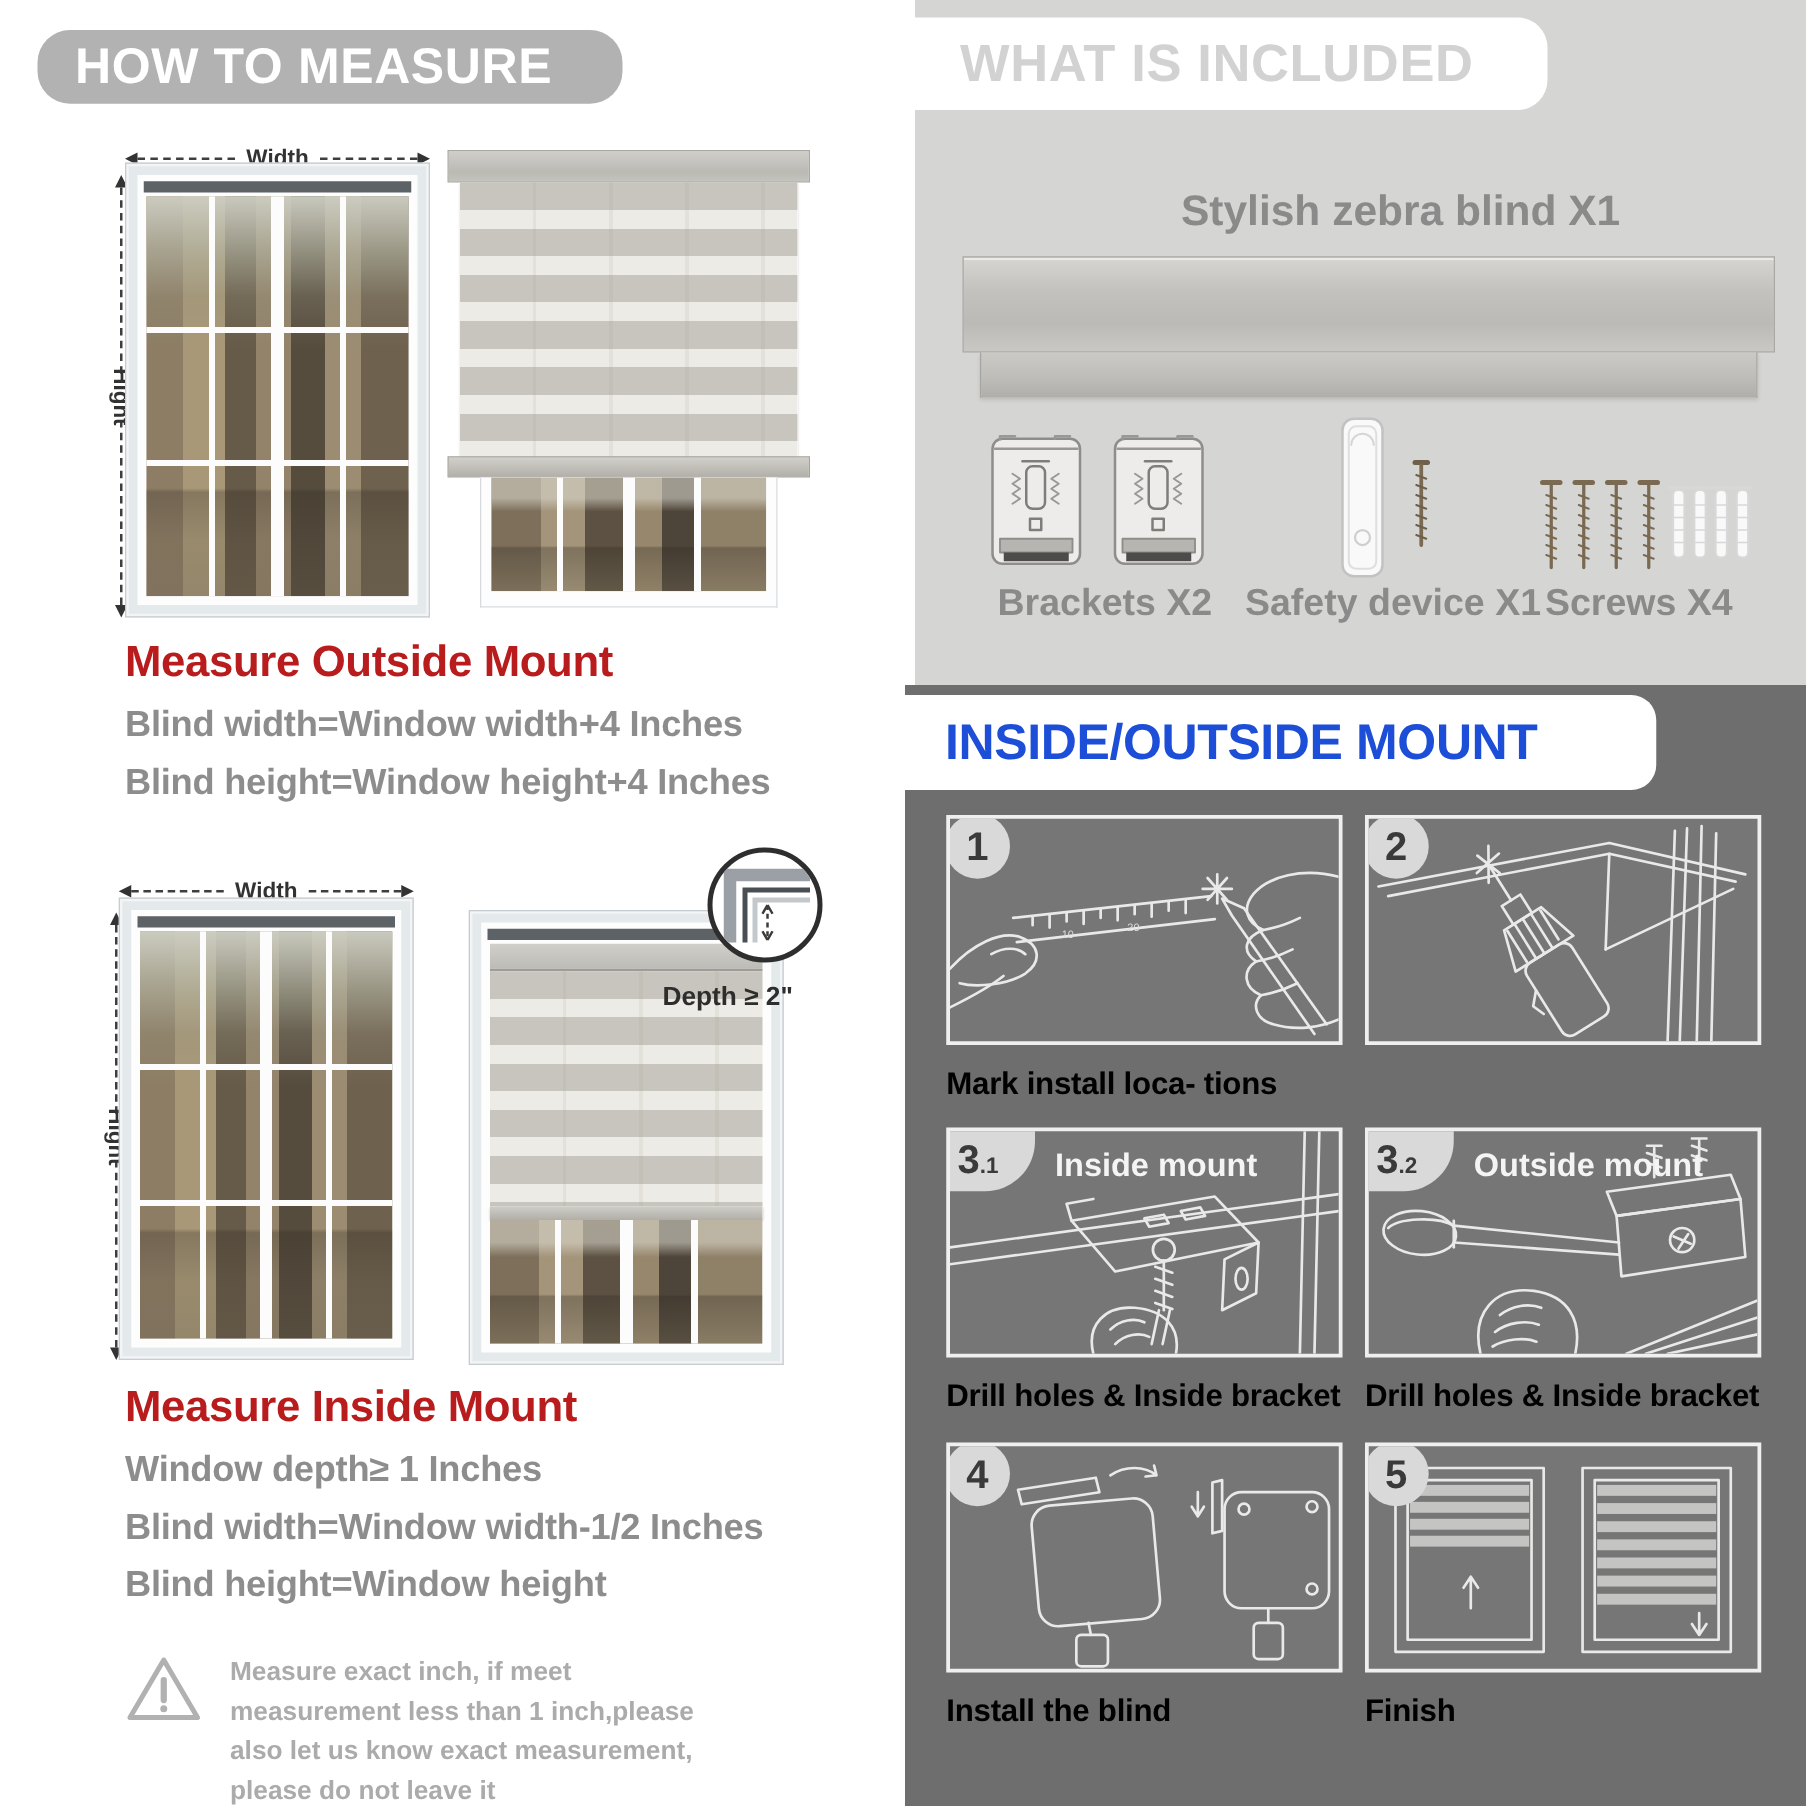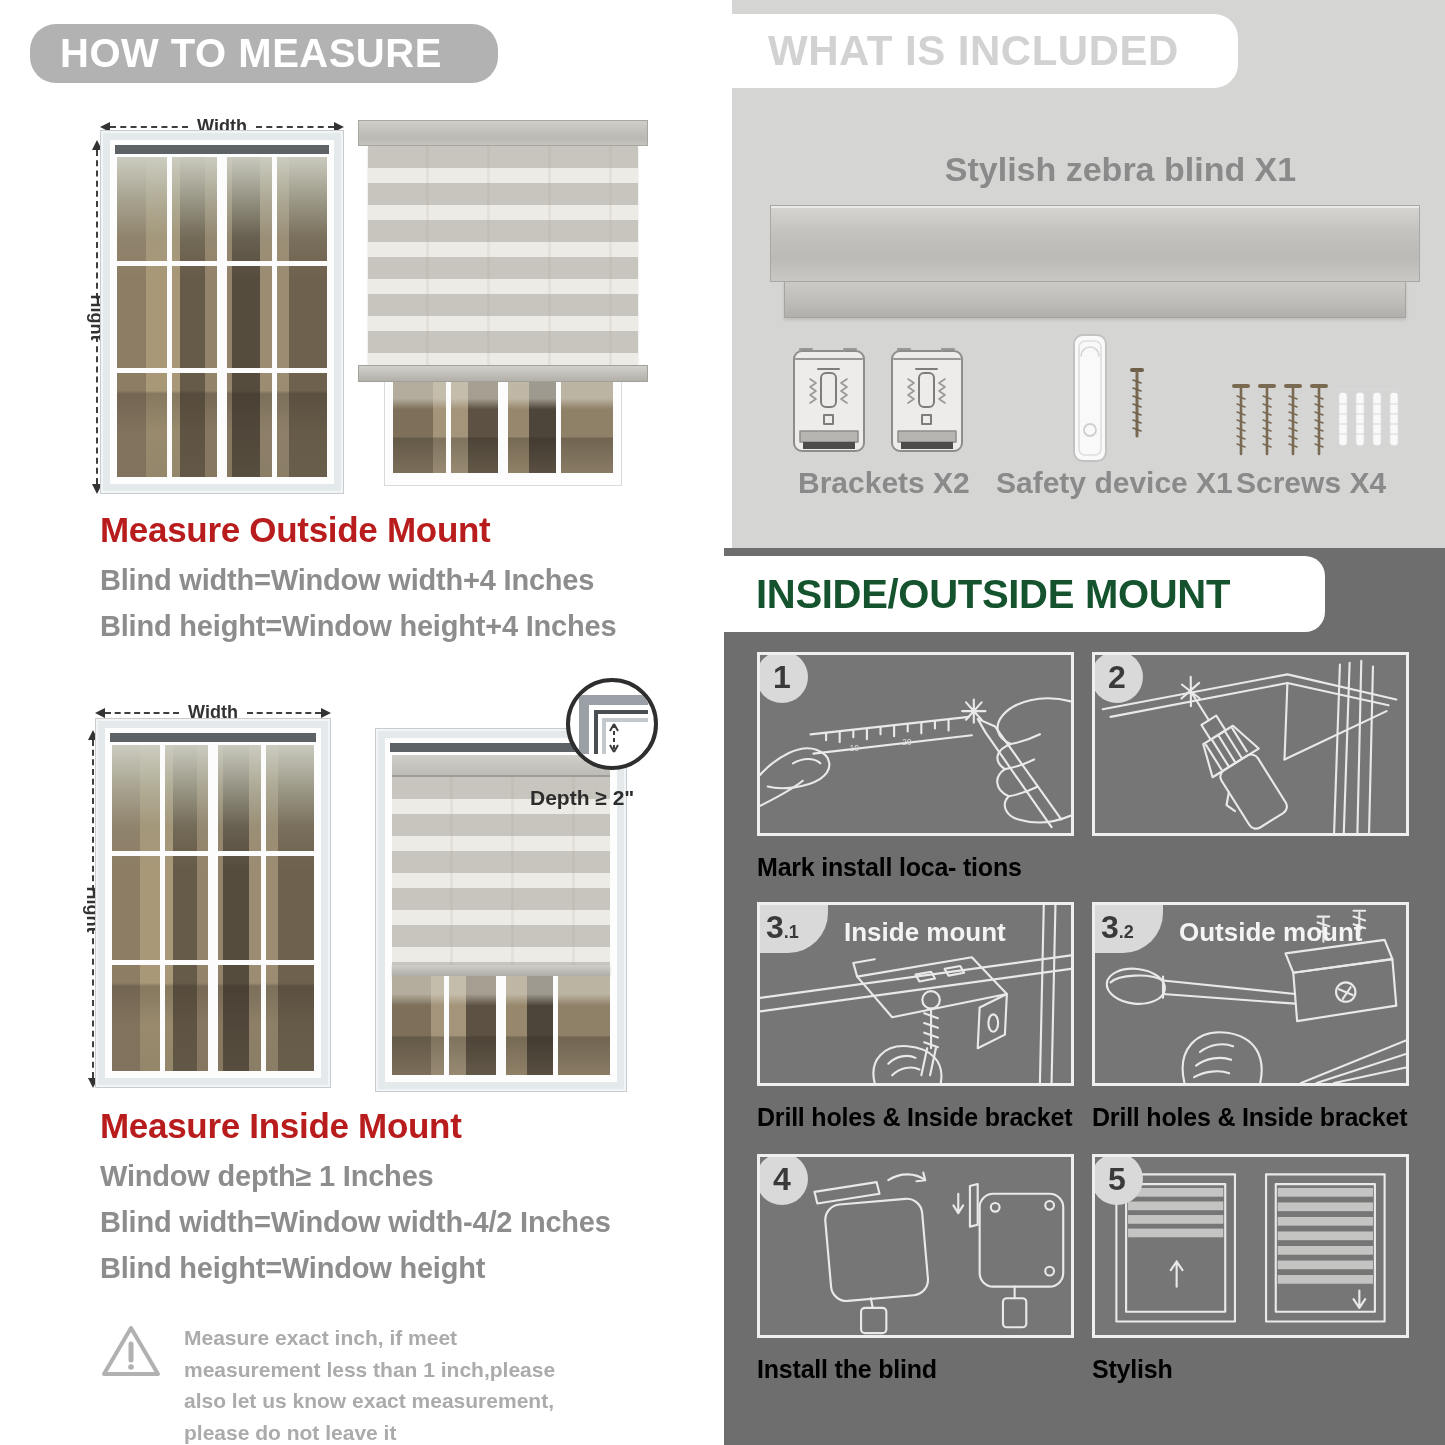--- a/index.html
+++ b/index.html
@@ -79,21 +79,21 @@
     border:1px solid #a9a8a4;box-sizing:border-box;
     box-shadow:inset 0 2px 0 rgba(255,255,255,.5);}
   .cassette-lip{position:absolute;left:52px;top:282px;width:622px;height:36px;
     background:linear-gradient(180deg,#cbcac6 0%,#bdbcb8 60%,#b0afab 100%);
     border:1px solid #a5a4a0;border-top:none;box-sizing:border-box;box-shadow:0 2px 3px rgba(0,0,0,.12);}
   .item-labels{position:absolute;top:466px;left:0;width:100%;}
   .item-label{position:absolute;font-size:30px;font-weight:bold;color:#8a8a8a;white-space:nowrap;}
   .mount-panel{left:724px;top:548px;width:721px;height:897px;background:#6e6e6e;}
   .tab2{position:absolute;left:0;top:8px;width:601px;height:76px;background:#ffffff;
     border-radius:0 20px 20px 0;display:flex;align-items:center;padding-left:32px;box-sizing:border-box;}
-  .tab2 span{color:#14532d;font-weight:bold;font-size:40px;letter-spacing:-.3px;}
+  .tab2 span{color:#1d4ed8;font-weight:bold;font-size:40px;letter-spacing:-.3px;}
   .step{position:absolute;width:317px;}
   .panel{position:relative;height:184px;background:#767676;border:3px solid #efefef;
     box-sizing:border-box;overflow:hidden;}
   .panel svg.art{position:absolute;inset:0;width:100%;height:100%;}
   .badge{position:absolute;top:-4px;left:-4px;width:52px;height:52px;background:#d9d9d9;
     border-radius:50%;display:flex;align-items:center;justify-content:center;
     color:#3a3a3a;font-weight:bold;font-size:32px;}
   .badge.wide{width:72px;border-radius:0 0 40px 0;justify-content:flex-start;padding-left:10px;box-sizing:border-box;}
   .badge .sub{font-size:18px;margin-top:10px;}
   .ptitle{position:absolute;left:84px;top:12px;font-size:26px;font-weight:bold;color:#f4f4f4;}
@@ -209,21 +209,21 @@
         <path d="M44,42 L44,70" stroke="#3c3c3c" stroke-width="2" stroke-dasharray="4 3" fill="none"></path>
         <path d="M44,42 l-4,7 M44,42 l4,7 M44,70 l-4,-7 M44,70 l4,-7" stroke="#3c3c3c" stroke-width="2" fill="none"></path>
       </svg>
     </div>
     <div class="depth-lbl" style="left:530px;top:96px;">Depth ≥ 2"</div>
   </div>
 
   <div class="abs tblock" style="left:100px;top:1106px;">
     <h2>Measure Inside Mount</h2>
     <p>Window depth≥ 1 Inches</p>
-    <p>Blind width=Window width-4/2 Inches</p>
+    <p>Blind width=Window width-1/2 Inches</p>
     <p>Blind height=Window height</p>
   </div>
 
   <div class="abs note" style="left:100px;top:1322px;">
     <svg width="62" height="60" viewBox="0 0 62 60">
       <path d="M31,6 L58,52 L4,52 Z" fill="none" stroke="#b1b1b1" stroke-width="4" stroke-linejoin="round"></path>
       <path d="M31,22 L31,38" stroke="#b1b1b1" stroke-width="5" stroke-linecap="round"></path>
       <circle cx="31" cy="45" r="2.8" fill="#b1b1b1"></circle>
     </svg>
     <p style="margin-left:22px;">Measure exact inch, if meet measurement less than 1 inch,please also let us know exact measurement, please do not leave it</p>
@@ -475,16 +475,16 @@
           <rect class="fillbar" x="188" y="77" width="98" height="9"></rect>
           <rect class="fillbar" x="188" y="92" width="98" height="9"></rect>
           <rect class="fillbar" x="188" y="107" width="98" height="9"></rect>
           <rect class="fillbar" x="188" y="122" width="98" height="9"></rect>
           <path d="M272,138 L272,156 M272,156 l-6,-9 M272,156 l6,-9"></path>
         </svg>
         <div class="badge">
             <span>5</span>
           </div>
       </div>
-      <div class="caption">Stylish</div>
+      <div class="caption">Finish</div>
     </div>
   </div>
 </div>
 
 </body></html>

